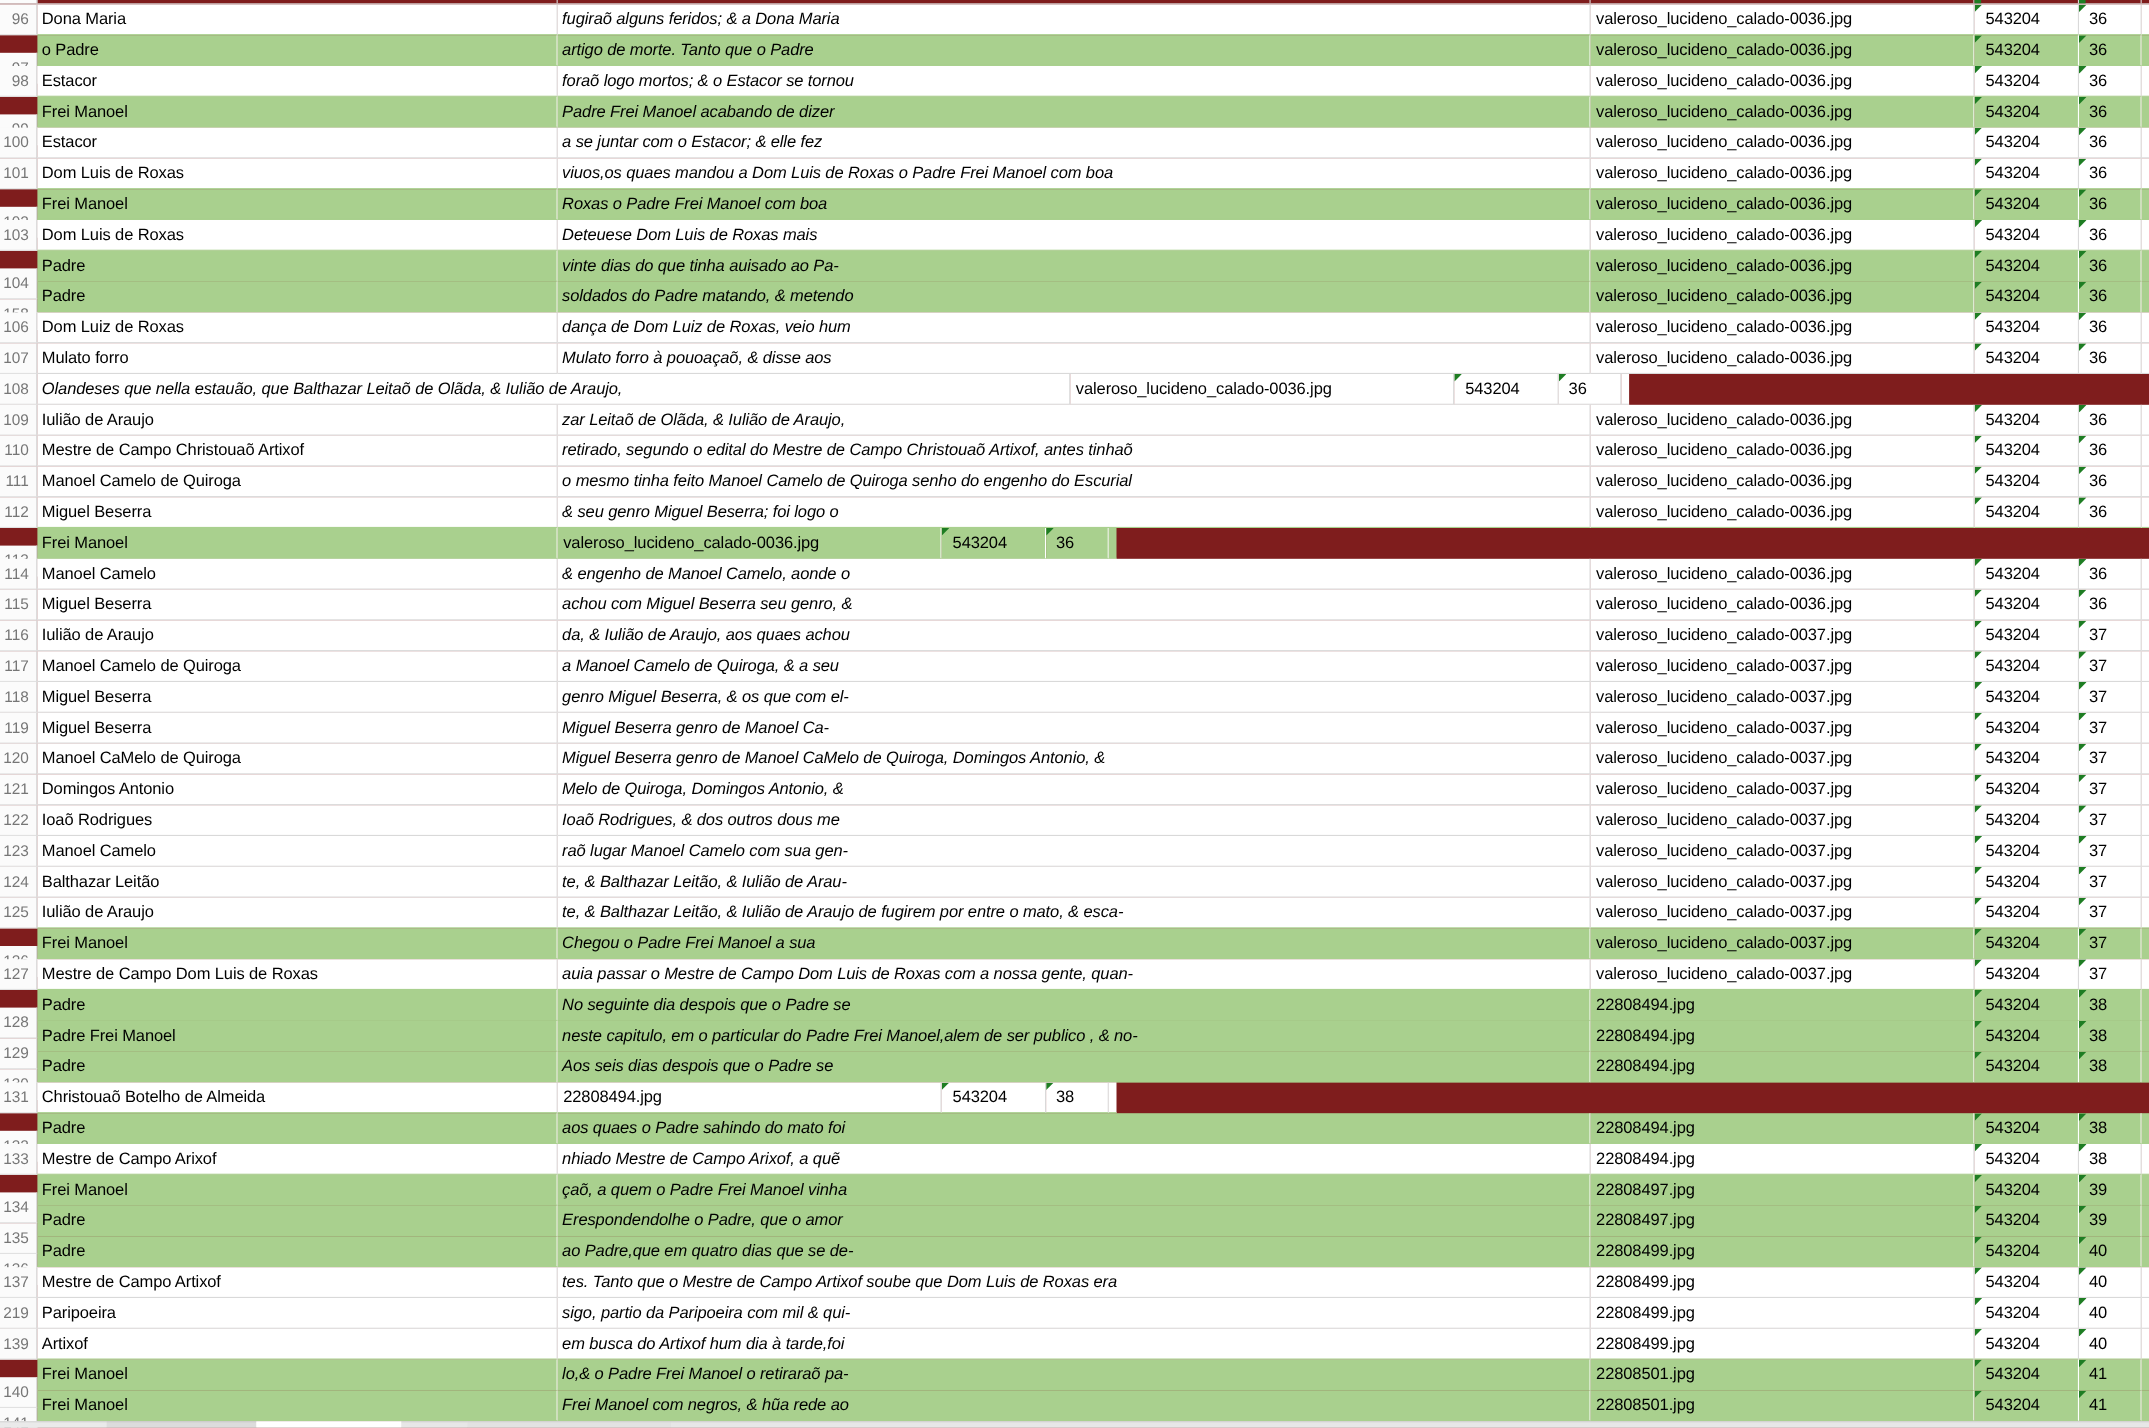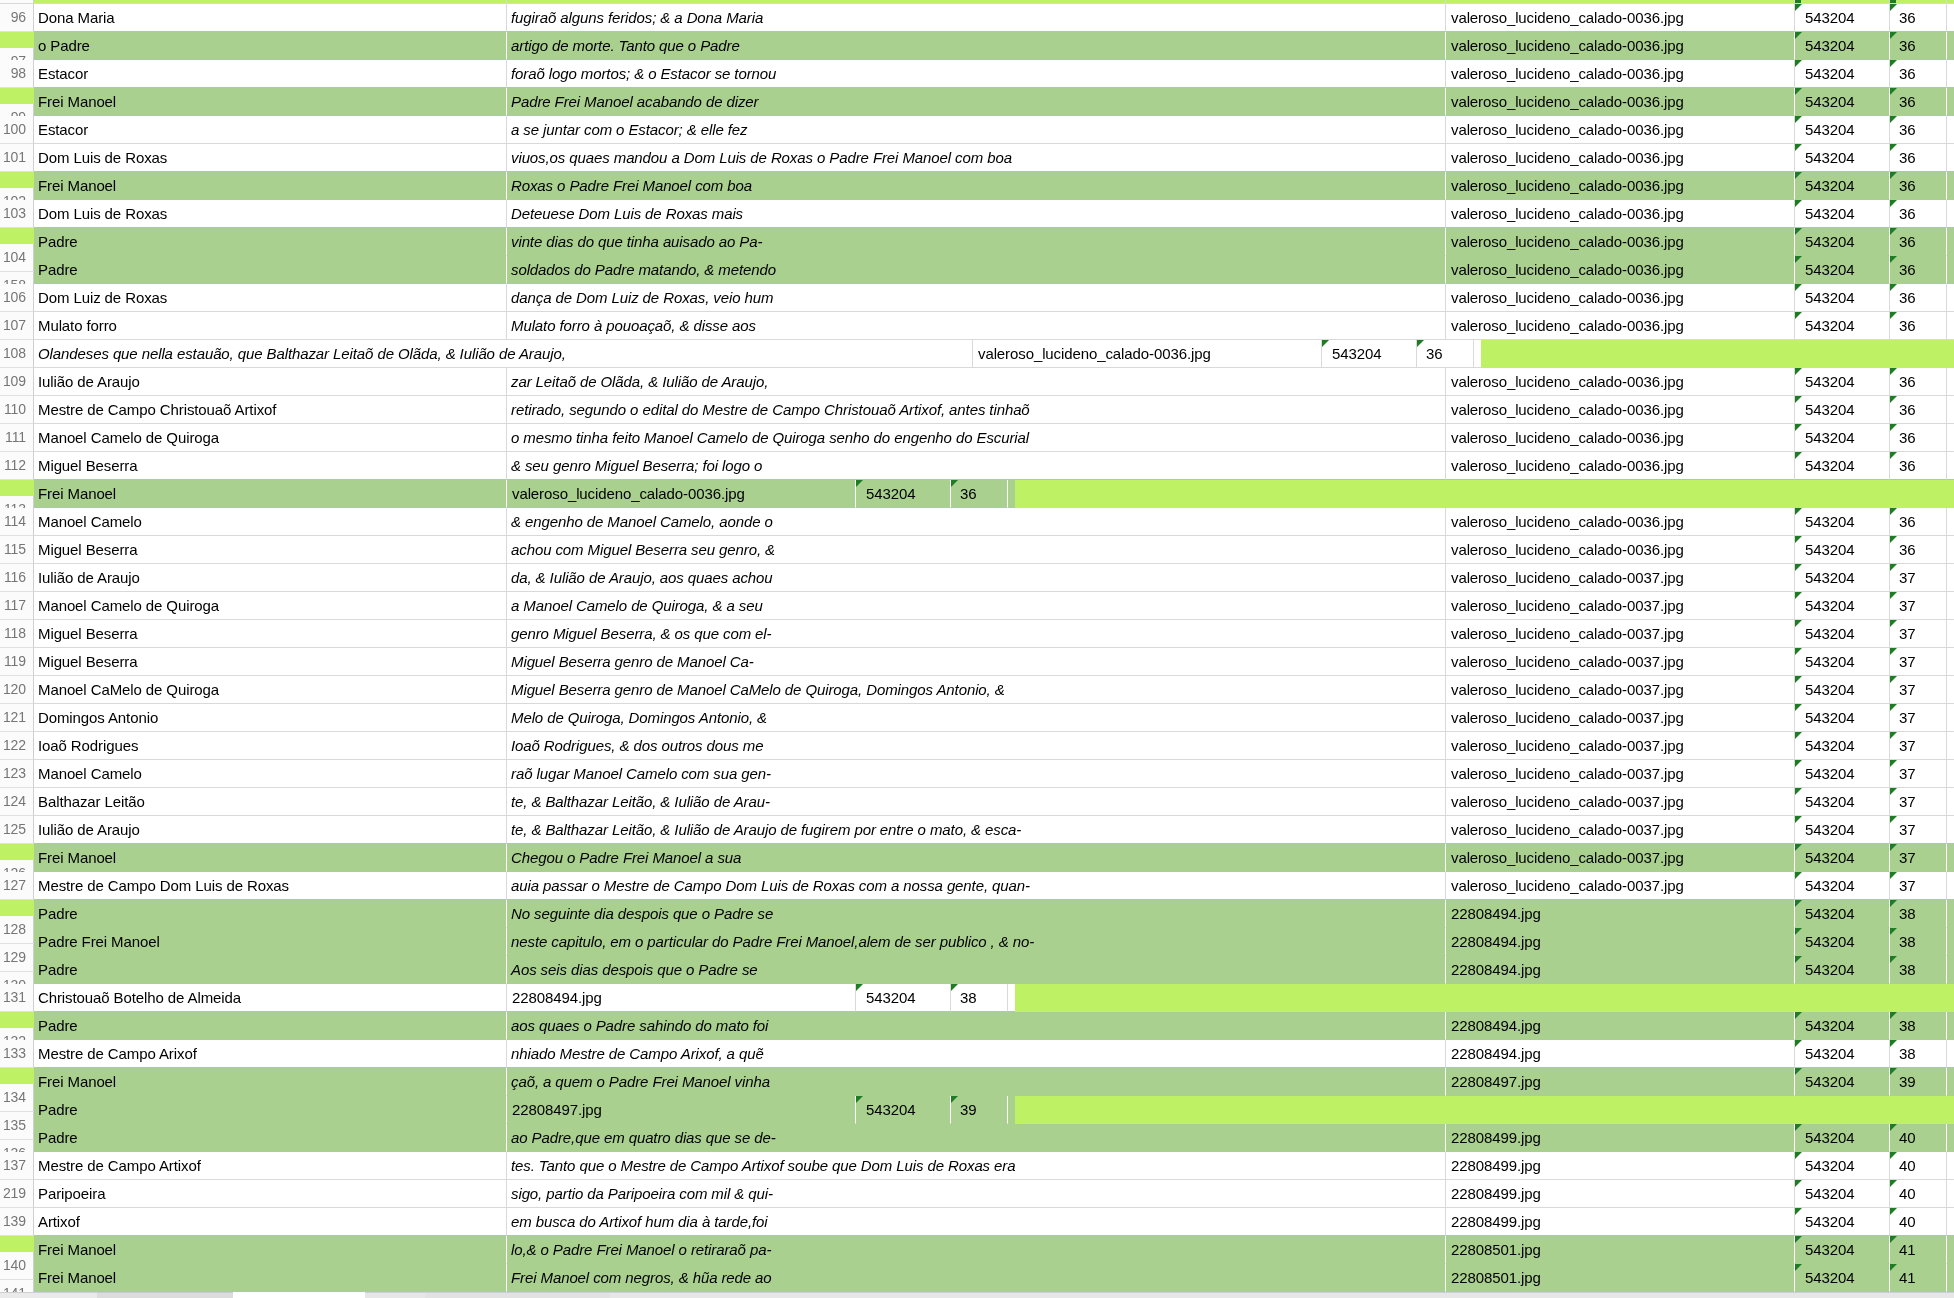--- a/index.html
+++ b/index.html
@@ -6,21 +6,21 @@
     --hl:#a9d08e;
     --grid:#d9d9d9;
     --tri:#1e7d23;
     --headtxt:#767676;
   }
   html,body{margin:0;padding:0;}
   body{
     width:1954px;height:1298px;overflow:hidden;background:#ffffff;
     font-family:"Liberation Sans", sans-serif;
   }
-  .sheet{position:relative;width:1954px;height:1298px;background:#bef264;}
+  .sheet{position:relative;width:1954px;height:1298px;background:#7f1d1d;}
   
   .sliver{display:flex;height:4px;box-sizing:border-box;border-bottom:1px solid var(--grid);}
   .sliver .sc{box-sizing:border-box;border-right:1px solid var(--grid);height:100%;position:relative;}
   .sliver .sc:last-child{border-right:none;}
   .sliver .tri-tip{position:absolute;left:0;top:0;width:6px;height:3px;background:var(--tri);}
   
   .row{display:flex;height:28px;box-sizing:border-box;}
   .c{
     box-sizing:border-box;height:28px;position:relative;
     border-right:1px solid var(--grid);border-bottom:1px solid var(--grid);
@@ -421,20 +421,21 @@
         <div class="c colb"><span>Frei Manoel</span></div>
         <div class="c colc"><span>çaõ, a quem o Padre Frei Manoel vinha</span></div>
         <div class="c cold"><span>22808497.jpg</span></div>
         <div class="c cole"><span class="tri"></span><span>543204</span></div>
         <div class="c colf"><span class="tri"></span><span>39</span></div>
         <div class="c colg"></div>
       </div>
       <div class="row g">
         <div class="c rowhead"><span>135</span></div>
         <div class="c colb"><span>Padre</span></div>
+        <div class="c colc"><span>Erespondendolhe o Padre, que o amor</span></div>
         <div class="c cold"><span>22808497.jpg</span></div>
         <div class="c cole"><span class="tri"></span><span>543204</span></div>
         <div class="c colf"><span class="tri"></span><span>39</span></div>
         <div class="c colg"></div>
       </div>
       <div class="row g">
         <div class="c rowhead"><span>136</span></div>
         <div class="c colb"><span>Padre</span></div>
         <div class="c colc"><span>ao Padre,que em quatro dias que se de-</span></div>
         <div class="c cold"><span>22808499.jpg</span></div>

